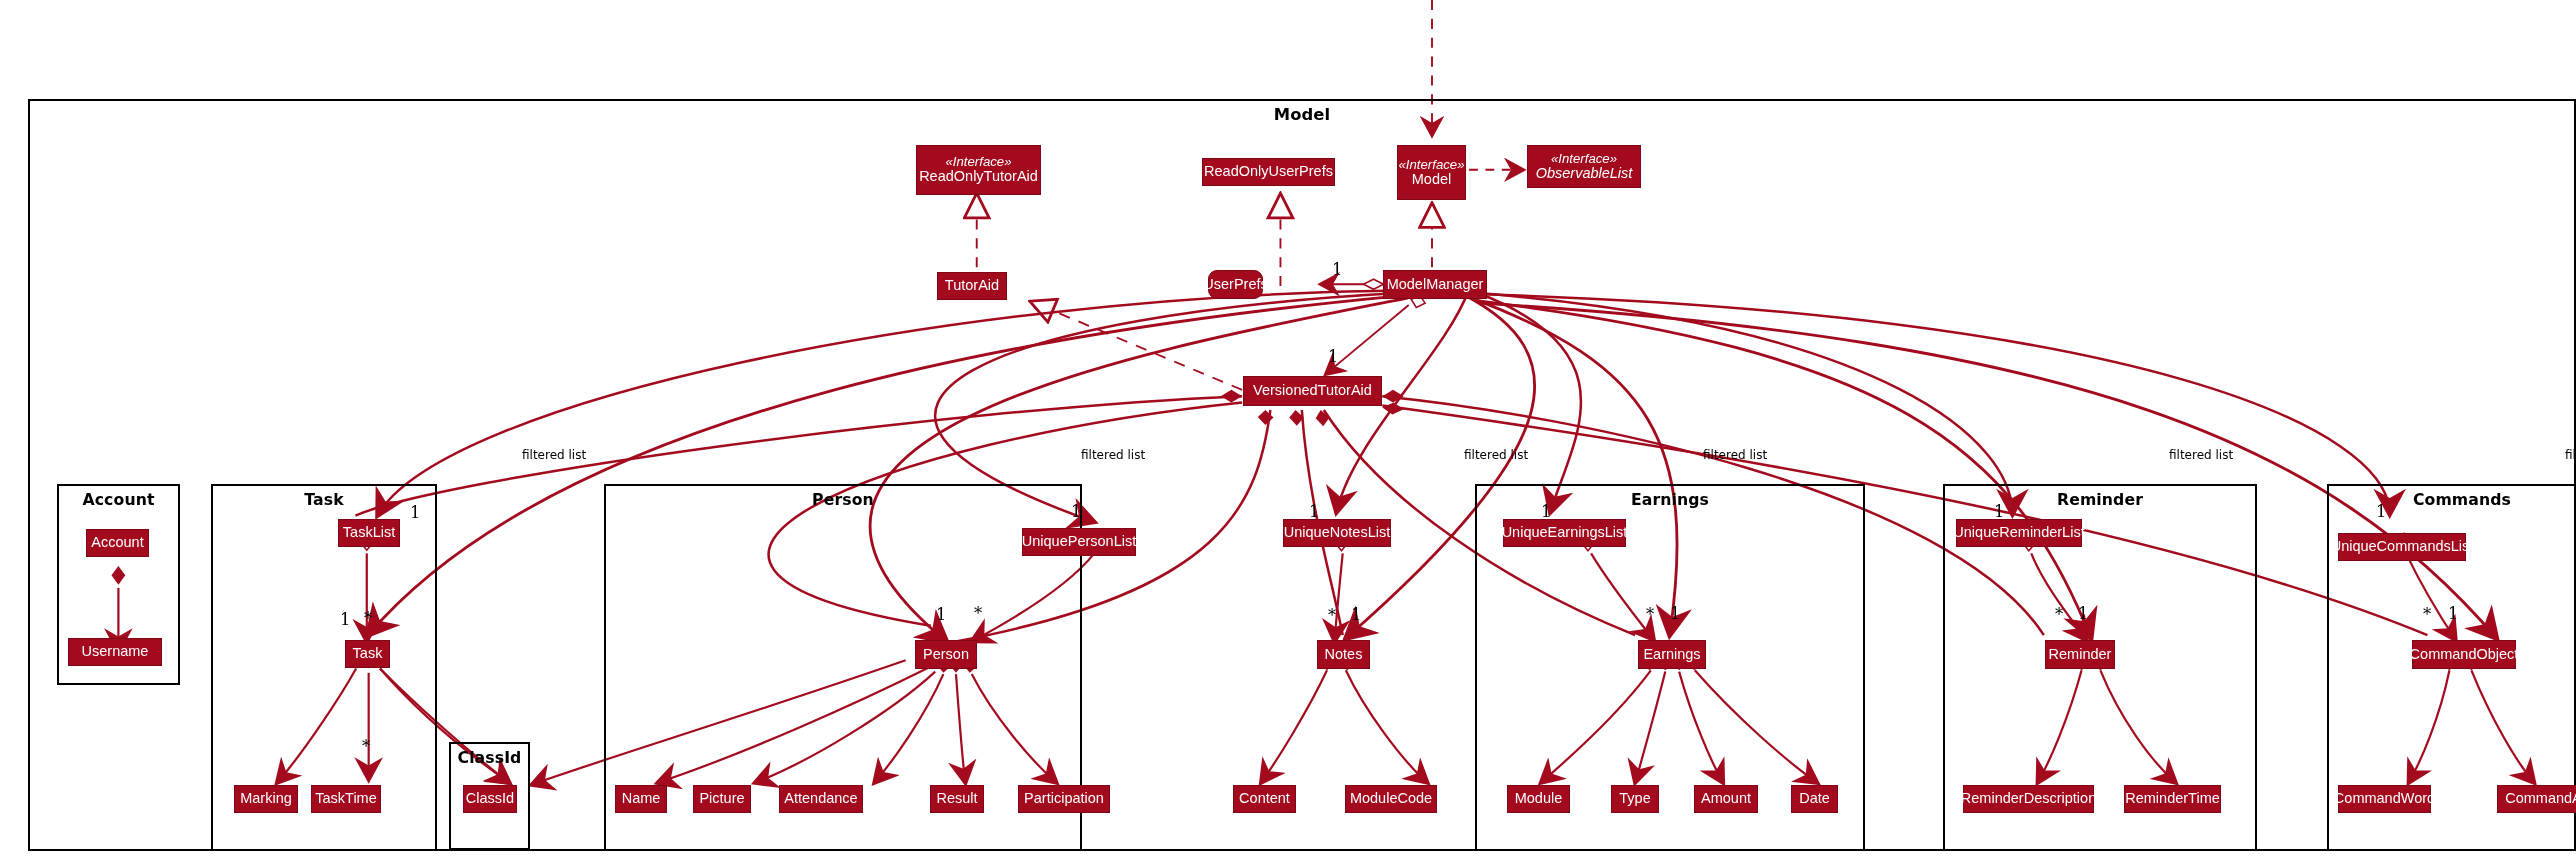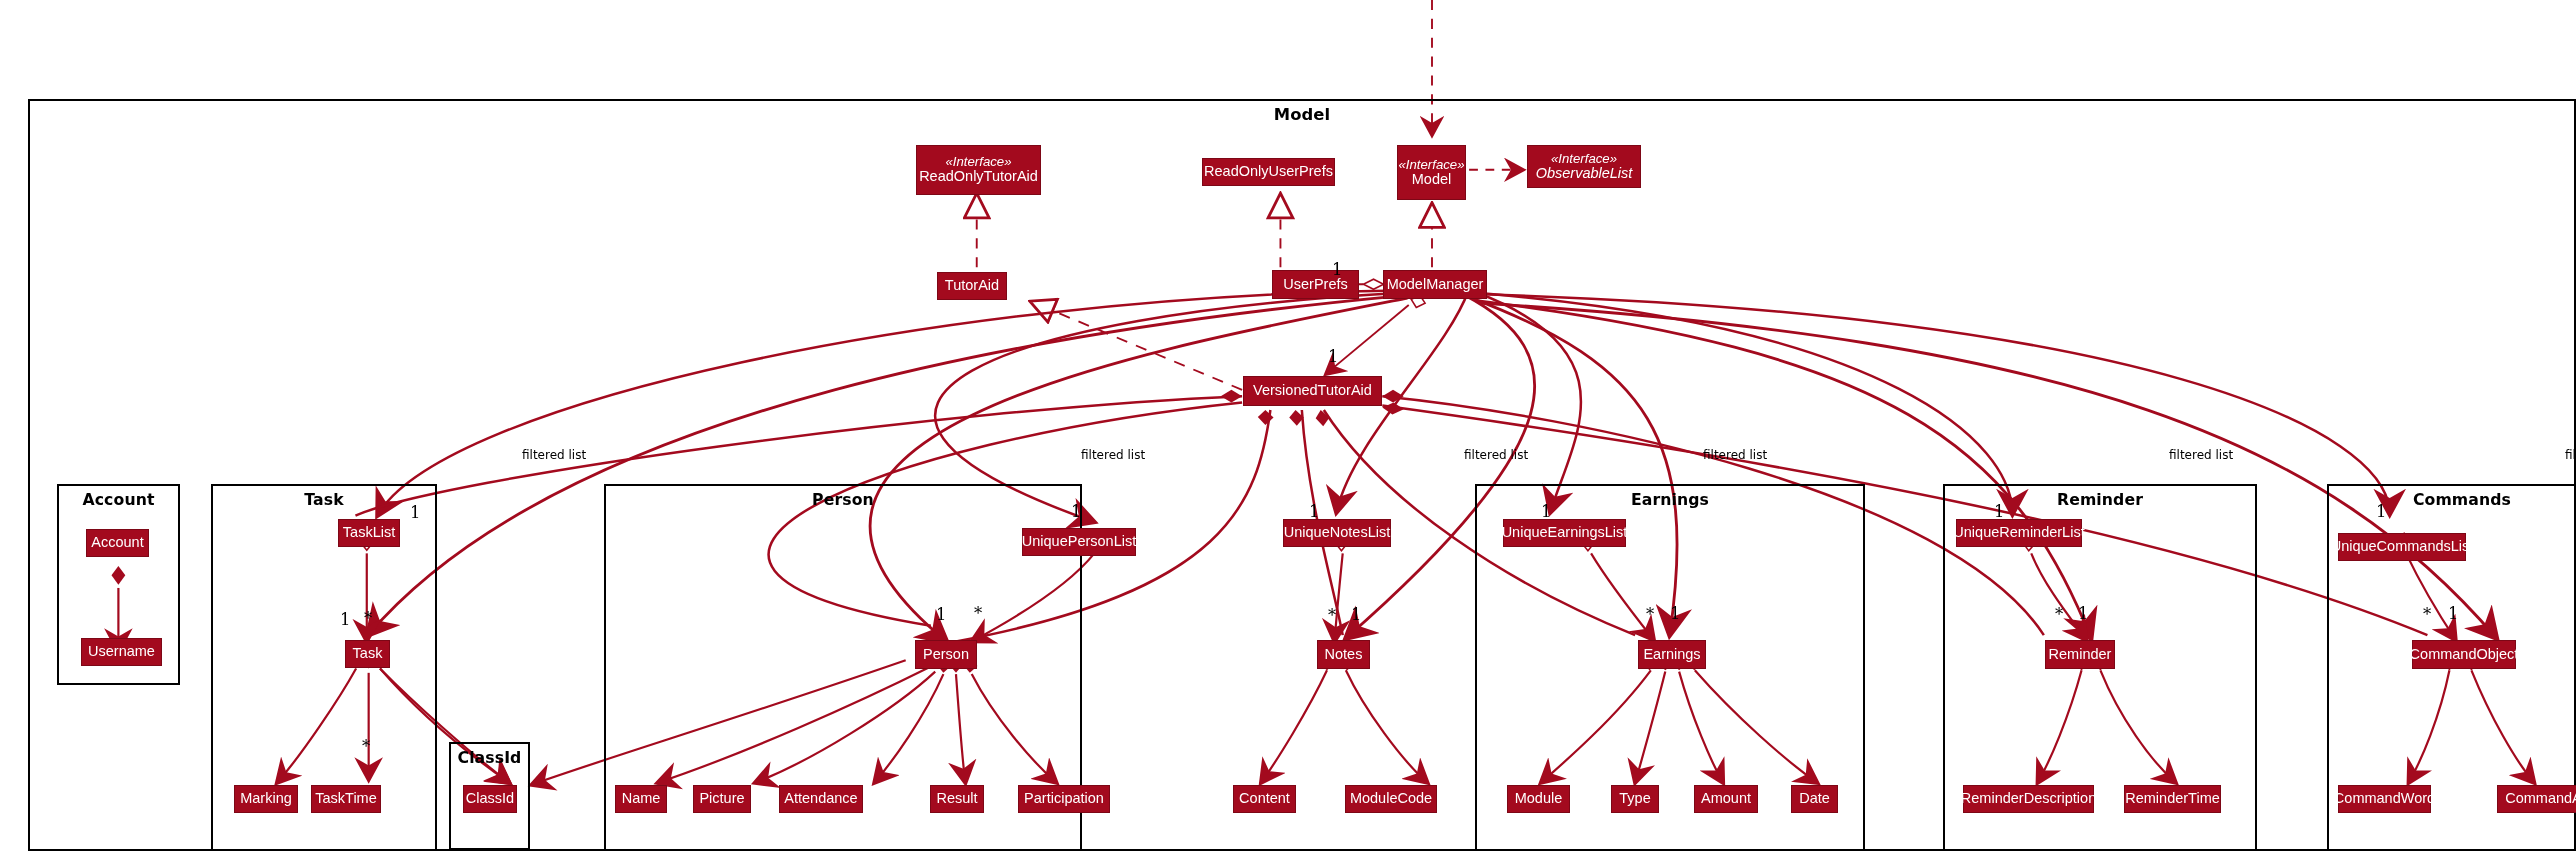--- a/index.html
+++ b/index.html
@@ -217,21 +217,21 @@
 
   <div class="cls iface allital" style="left:1527px;top:145px;width:114px;height:43px;">
     <span class="stereo">«Interface»</span>
     <span class="nm">ObservableList</span>
   </div>
 
   <div class="cls" style="left:937px;top:272px;width:70px;height:28px;">
     <span class="nm">TutorAid</span>
   </div>
 
-  <div class="cls" style="left:1272px;top:270px;width:87px;height:29px;">
+  <div class="cls" style="left:1208px;top:270px;width:55px;height:29px;border-radius:9px;">
     <span class="nm">UserPrefs</span>
   </div>
 
   <div class="cls" style="left:1383px;top:270px;width:104px;height:29px;">
     <span class="nm">ModelManager</span>
   </div>
 
   <div class="cls" style="left:1243px;top:376px;width:139px;height:30px;">
     <span class="nm">VersionedTutorAid</span>
   </div>
@@ -245,21 +245,21 @@
   <div class="lbl" style="left:1663px;top:448px;">filtered list</div>
   <div class="lbl" style="left:2129px;top:448px;">filtered list</div>
   <div class="lbl" style="left:2525px;top:448px;">filtered list</div>
 
   <div class="pkg" style="left:57px;top:484px;width:123px;height:201px;">
     <div class="pkg-title">Account</div>
   </div>
   <div class="cls" style="left:86px;top:529px;width:63px;height:28px;">
     <span class="nm">Account</span>
   </div>
-  <div class="cls" style="left:81px;top:638px;width:81px;height:28px;text-align:right;">
+  <div class="cls" style="left:68px;top:638px;width:94px;height:28px;text-align:right;">
     <span class="nm">Username</span>
   </div>
 
   <div class="pkg" style="left:211px;top:484px;width:226px;height:367px;">
     <div class="pkg-title">Task</div>
   </div>
   <div class="cls" style="left:338px;top:519px;width:62px;height:28px;">
     <span class="nm">TaskList</span>
   </div>
   <div class="cls" style="left:345px;top:640px;width:45px;height:28px;">

